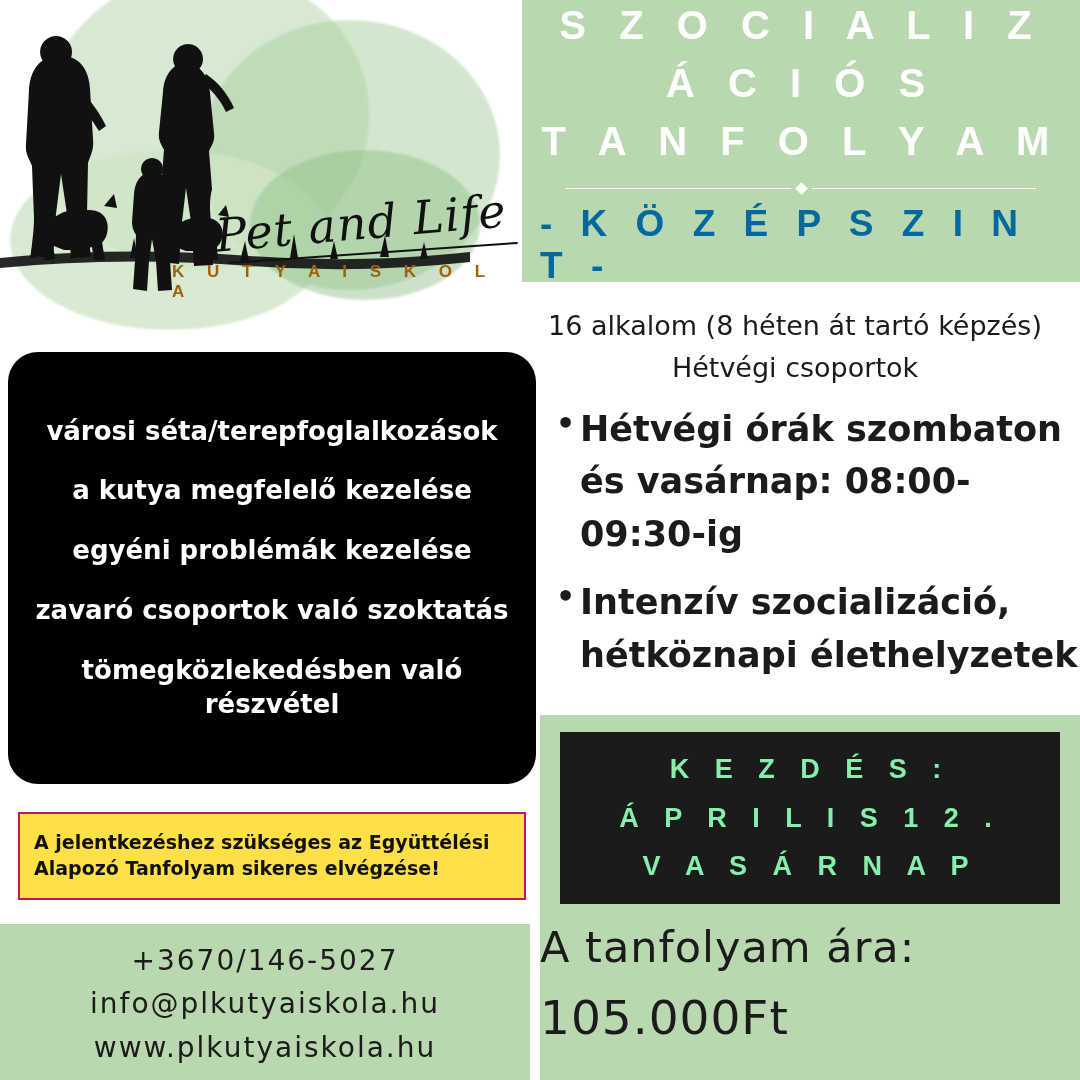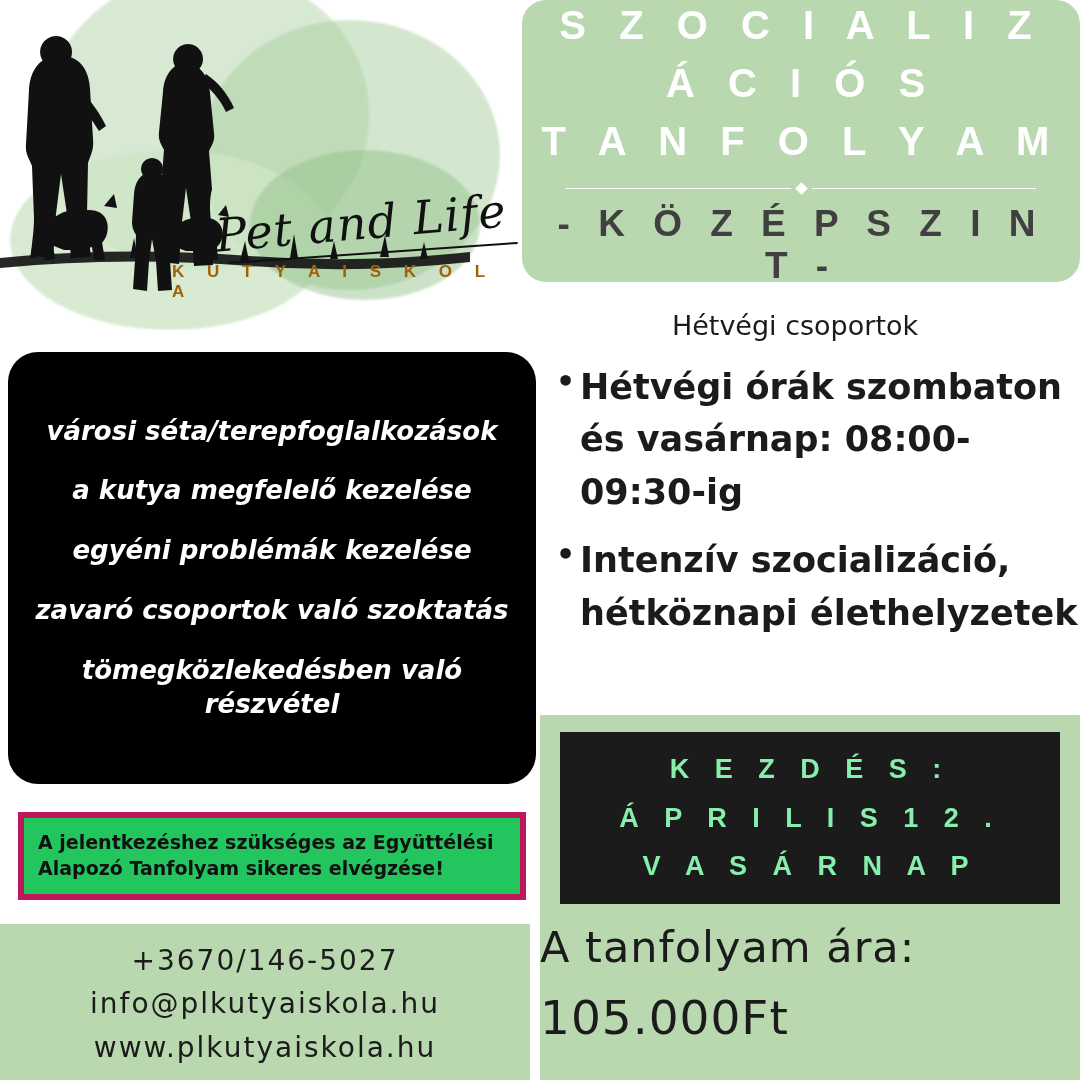--- a/index.html
+++ b/index.html
@@ -72,21 +72,20 @@
   .header-box {
     position: absolute;
     left: 522px; top: 0;
     width: 558px; height: 282px;
     background: #b9d8b0;
     display: flex;
     flex-direction: column;
     align-items: center;
     justify-content: center;
     padding: 14px 18px;
-    border-radius: 24px;
   }
   .header-title {
     font-family: "Liberation Sans", sans-serif;
     font-weight: 700;
     font-size: 40px;
     color: #ffffff;
     letter-spacing: 11px;
     text-align: center;
     line-height: 1.45;
   }
@@ -100,23 +99,23 @@
   .rule-dia {
     width: 9px; height: 9px;
     background: #ffffff;
     transform: rotate(45deg);
     margin: 0 6px;
   }
   .header-sub {
     font-family: "Liberation Sans", sans-serif;
     font-weight: 700;
     font-size: 37px;
-    color: #404040;
+    color: #0369a1;
     letter-spacing: 9px;
-    text-align: center;
+    text-align: left;
   }
 
   
   .right-info {
     position: absolute;
     left: 510px; top: 305px;
     width: 570px;
   }
   .info-line {
     text-align: center;
@@ -151,39 +150,38 @@
     position: absolute;
     left: 8px; top: 352px;
     width: 528px; height: 432px;
     background: #000000;
     border-radius: 30px;
     display: flex;
     flex-direction: column;
     align-items: center;
     justify-content: center;
     padding: 10px 22px;
-    font-style: italic;
   }
   .black-item {
     color: #ffffff;
     font-family: "DejaVu Sans", sans-serif;
     font-weight: 700;
     font-size: 26px;
     text-align: center;
     line-height: 1.3;
     margin: 13px 0;
   }
 
   
   .note-box {
     position: absolute;
     left: 18px; top: 812px;
     width: 508px; height: 88px;
-    border: 6px solid #be185d;
-    background: #22c55e;
+    border: 2px solid #be185d;
+    background: #fde047;
     display: flex;
     align-items: center;
     padding: 8px 14px;
   }
   .note-text {
     font-family: "DejaVu Sans", sans-serif;
     font-weight: 700;
     font-size: 19px;
     color: #111;
     line-height: 1.35;
@@ -303,20 +301,21 @@
     <div class="header-title">T A N F O L Y A M</div>
     <div class="rule-row">
       <span class="rule-line"></span>
       <span class="rule-dia"></span>
       <span class="rule-line"></span>
     </div>
     <div class="header-sub">- K Ö Z É P S Z I N T -</div>
   </div>
 
   <div class="right-info">
+    <div class="info-line">16 alkalom (8 héten át tartó képzés)</div>
     <div class="info-line">Hétvégi csoportok</div>
     <div class="bullets">
       <div class="bullet">Hétvégi órák szombaton és vasárnap: 08:00-09:30-ig</div>
       <div class="bullet">Intenzív szocializáció, hétköznapi élethelyzetek</div>
     </div>
   </div>
 
   <div class="black-box">
     <div class="black-item">városi séta/terepfoglalkozások</div>
     <div class="black-item">a kutya megfelelő kezelése</div>

